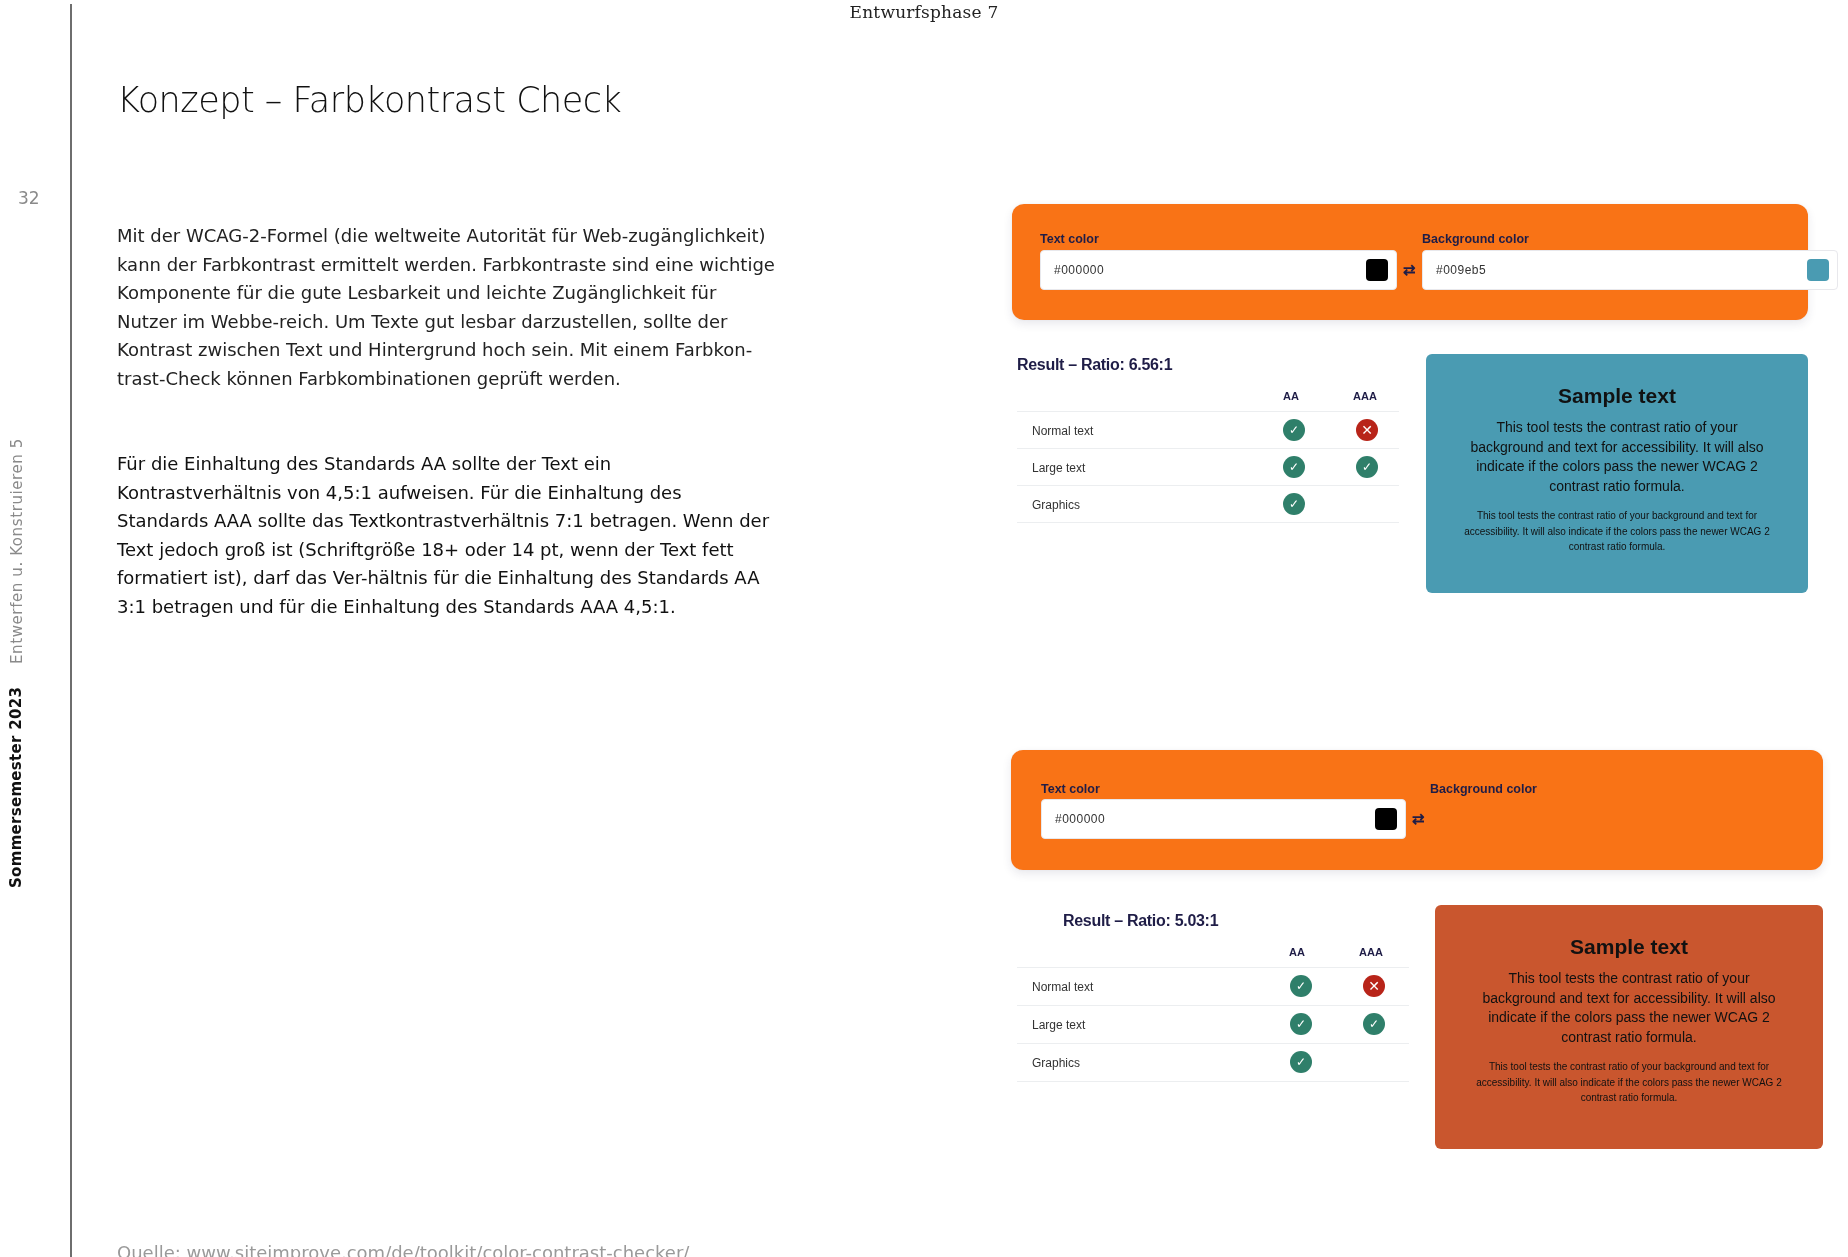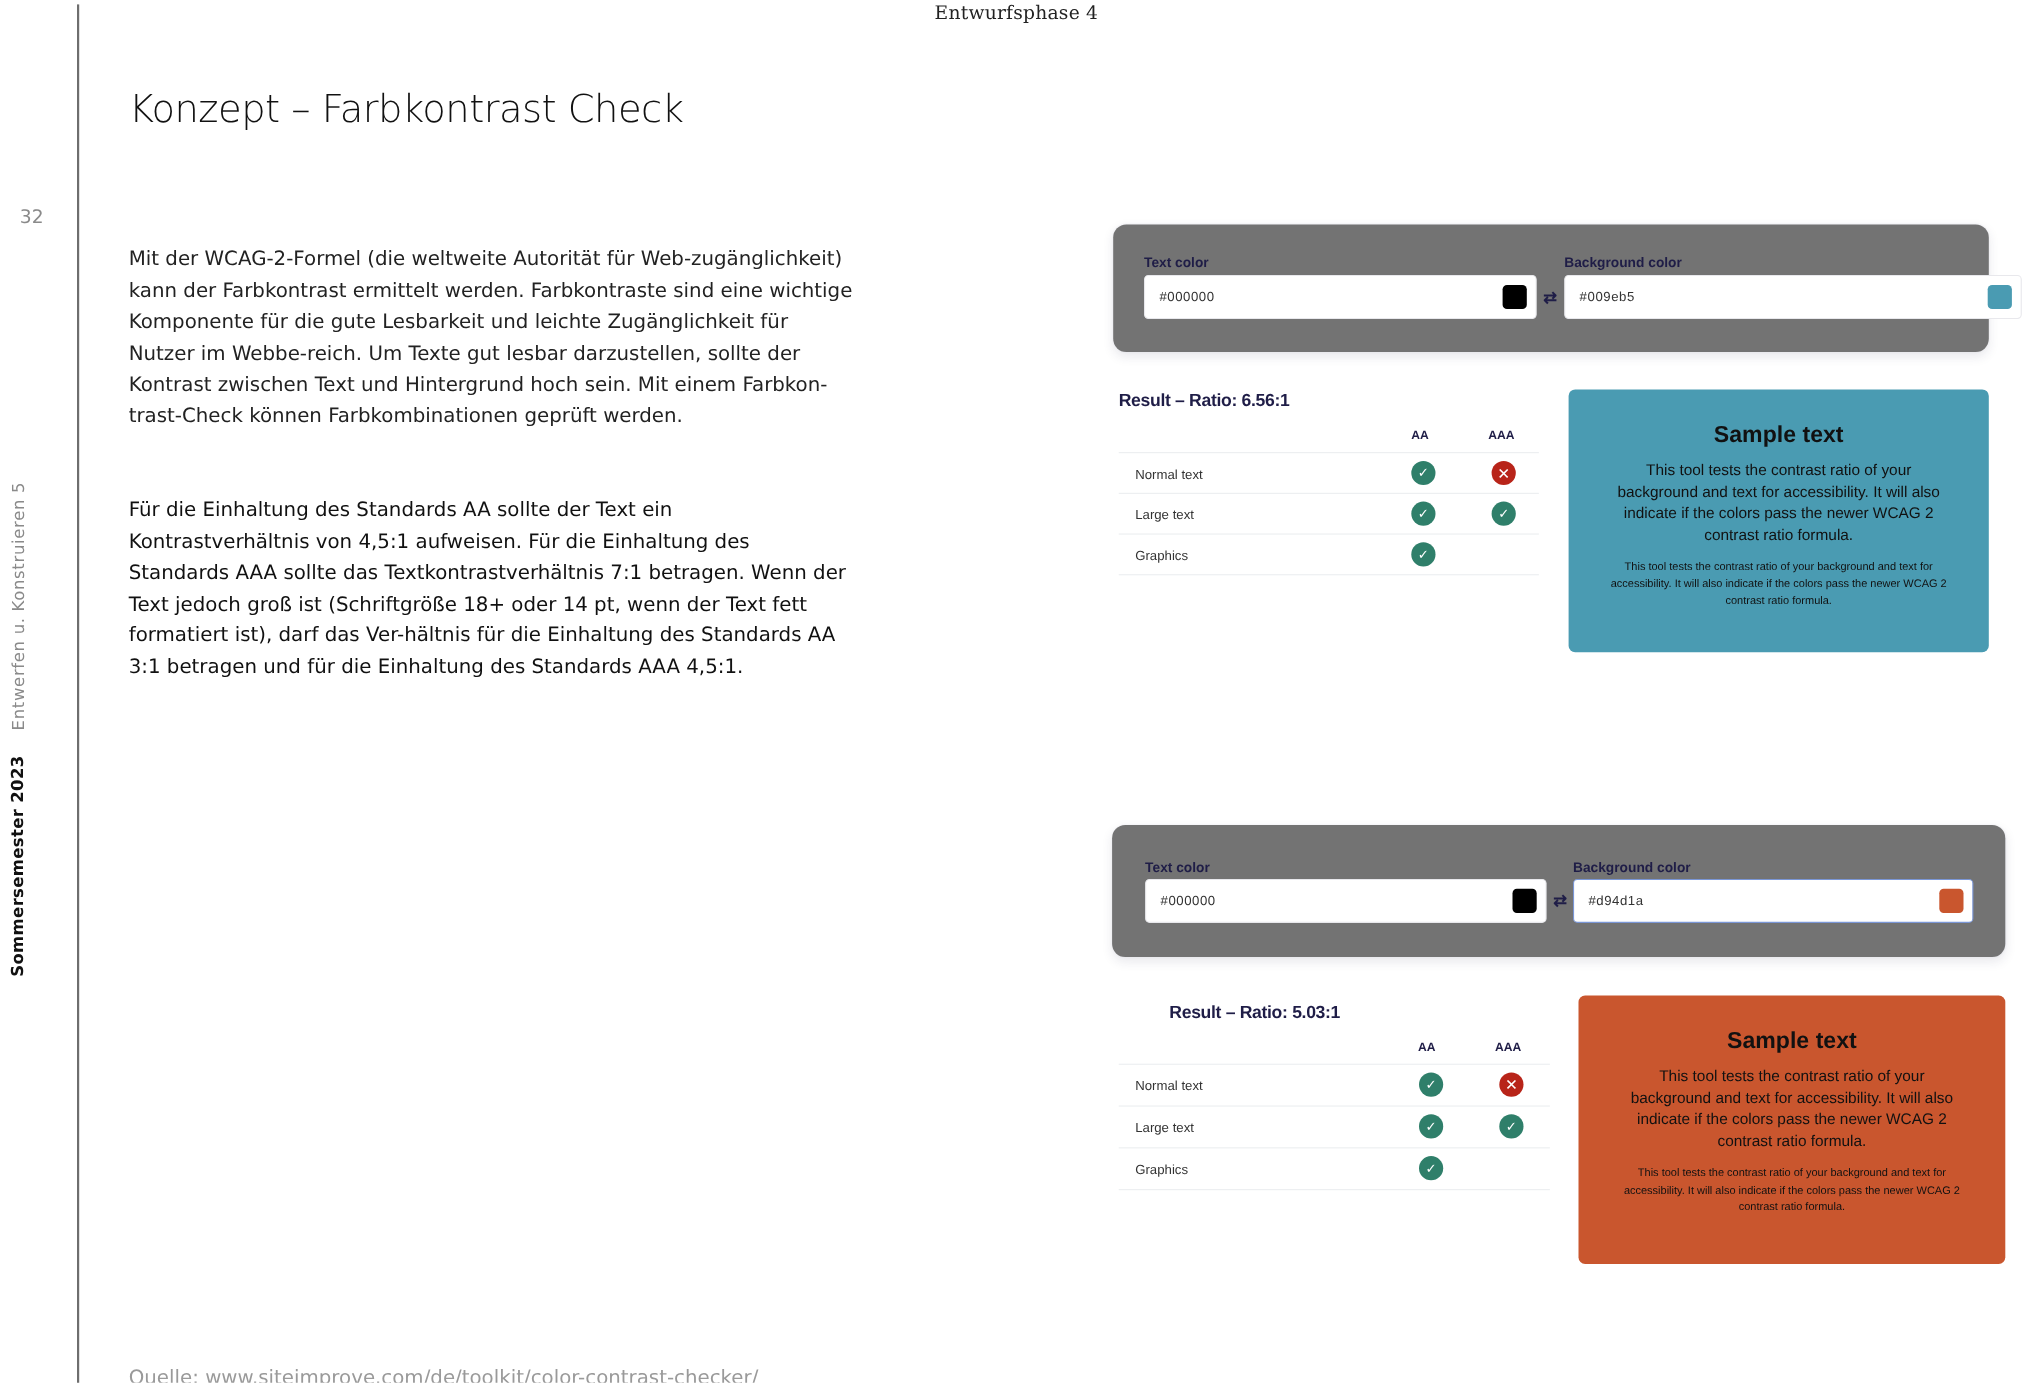--- a/index.html
+++ b/index.html
@@ -18,21 +18,21 @@
 
   .page-title { left: 117px; top: 80px; font-family: "DejaVu Sans", sans-serif; font-weight: 300; font-size: 35px; color: #111; letter-spacing: -0.5px; }
 
   .body-text { left: 117px; width: 660px; font-family: "DejaVu Sans", sans-serif; font-size: 18px; line-height: 28.6px; color: #222; }
   .body-p1 { top: 222px; }
   .body-p2 { top: 450px; font-weight: normal; color: #111; }
 
   .source { left: 117px; top: 1242px; font-family: "DejaVu Sans", sans-serif; font-size: 18px; color: #9a9a9a; }
 
   
-  .card { background: #737373; border-radius: 12px; box-shadow: 0 4px 10px rgba(40,40,80,0.10), 0 0 2px rgba(40,40,80,0.06); }
+  .card { background: #f97316; border-radius: 12px; box-shadow: 0 4px 10px rgba(40,40,80,0.10), 0 0 2px rgba(40,40,80,0.06); }
   .card1 { left: 1012px; top: 204px; width: 796px; height: 116px; }
   .card2 { left: 1011px; top: 750px; width: 812px; height: 120px; }
 
   .field-label { position: absolute; font-size: 12.5px; font-weight: bold; color: #1f1d47; }
   .field { position: absolute; height: 40px; border: 1.5px solid #e8e8ec; border-radius: 4px; background: #fff; }
   .field.focus { border-color: #7a96d6; }
   .field-value { position: absolute; left: 13px; top: 12px; font-size: 12px; color: #333; letter-spacing: 0.5px; }
   .swatch { position: absolute; top: 8px; width: 22px; height: 22px; border-radius: 4px; }
   .swap { position: absolute; font-size: 15px; color: #1f1d47; font-weight: bold; }
 
@@ -45,21 +45,21 @@
   .status.fail { background: #b82419; font-size: 14px; }
 
   .sample { border-radius: 6px; text-align: center; color: #111; }
   .sample-title { font-weight: bold; font-size: 21px; margin-top: 30px; }
   .sample-large { font-size: 14px; line-height: 19.5px; margin: 10px auto 0; width: 310px; }
   .sample-small { font-size: 10px; line-height: 15.5px; margin: 12px auto 0; width: 310px; }
 </style>
 </head>
 <body>
 
-<div class="abs running-head">Entwurfsphase 4</div>
+<div class="abs running-head">Entwurfsphase 7</div>
 <div class="abs margin-rule"></div>
 <div class="abs page-num">32</div>
 <div class="abs vert vert-course">Entwerfen u. Konstruieren 5</div>
 <div class="abs vert vert-semester">Sommersemester 2023</div>
 
 <h1 class="abs page-title">Konzept – Farbkontrast Check</h1>
 
 <p class="abs body-text body-p1">Mit der WCAG-2-Formel (die weltweite Autorität für Web-zugänglichkeit) kann der Farbkontrast ermittelt werden. Farbkontraste sind eine wichtige Komponente für die gute Lesbarkeit und leichte Zugänglichkeit für Nutzer im Webbe-reich. Um Texte gut lesbar darzustellen, sollte der Kontrast zwischen Text und Hintergrund hoch sein. Mit einem Farbkon-trast-Check können Farbkombinationen geprüft werden.</p>
 <p class="abs body-text body-p2">Für die Einhaltung des Standards AA sollte der Text ein Kontrastverhältnis von 4,5:1 aufweisen. Für die Einhaltung des Standards AAA sollte das Textkontrastverhältnis 7:1 betragen. Wenn der Text jedoch groß ist (Schriftgröße 18+ oder 14 pt, wenn der Text fett formatiert ist), darf das Ver-hältnis für die Einhaltung des Standards AA 3:1 betragen und für die Einhaltung des Standards AAA 4,5:1.</p>
 
@@ -106,24 +106,20 @@
 </div>
 
 <div class="abs card card2">
   <div class="field-label" style="left:30px; top:32px;">Text color</div>
   <div class="field" style="left:30px; top:49px; width:365px;">
     <span class="field-value">#000000</span>
     <span class="swatch" style="right: 8px; background: rgb(0, 0, 0);"></span>
   </div>
   <span class="swap" style="left:401px; top:60px;">⇄</span>
   <div class="field-label" style="left:419px; top:32px;">Background color</div>
-  <div class="field focus" style="left:419px; top:49px; width:364px;">
-    <span class="field-value">#d94d1a</span>
-    <span class="swatch" style="right: 8px; background: rgb(201, 86, 46);"></span>
-  </div>
 </div>
 
 <div class="abs result-title" style="left:1063px; top:912px;">Result – Ratio: 5.03:1</div>
 <div class="abs" style="left:1017px; top:943px; width:392px;">
   <div class="col-head abs" style="left:272px; top:3px;">AA</div>
   <div class="col-head abs" style="left:342px; top:3px;">AAA</div>
   <div class="row-line abs" style="left:0; top:24px; width:392px;"></div>
   <div class="rows">
       <div class="row-label abs" style="left: 15px; top: 37px;">Normal text</div>
       <div class="status abs pass" style="left: 273px; top: 32px;">✓</div>

